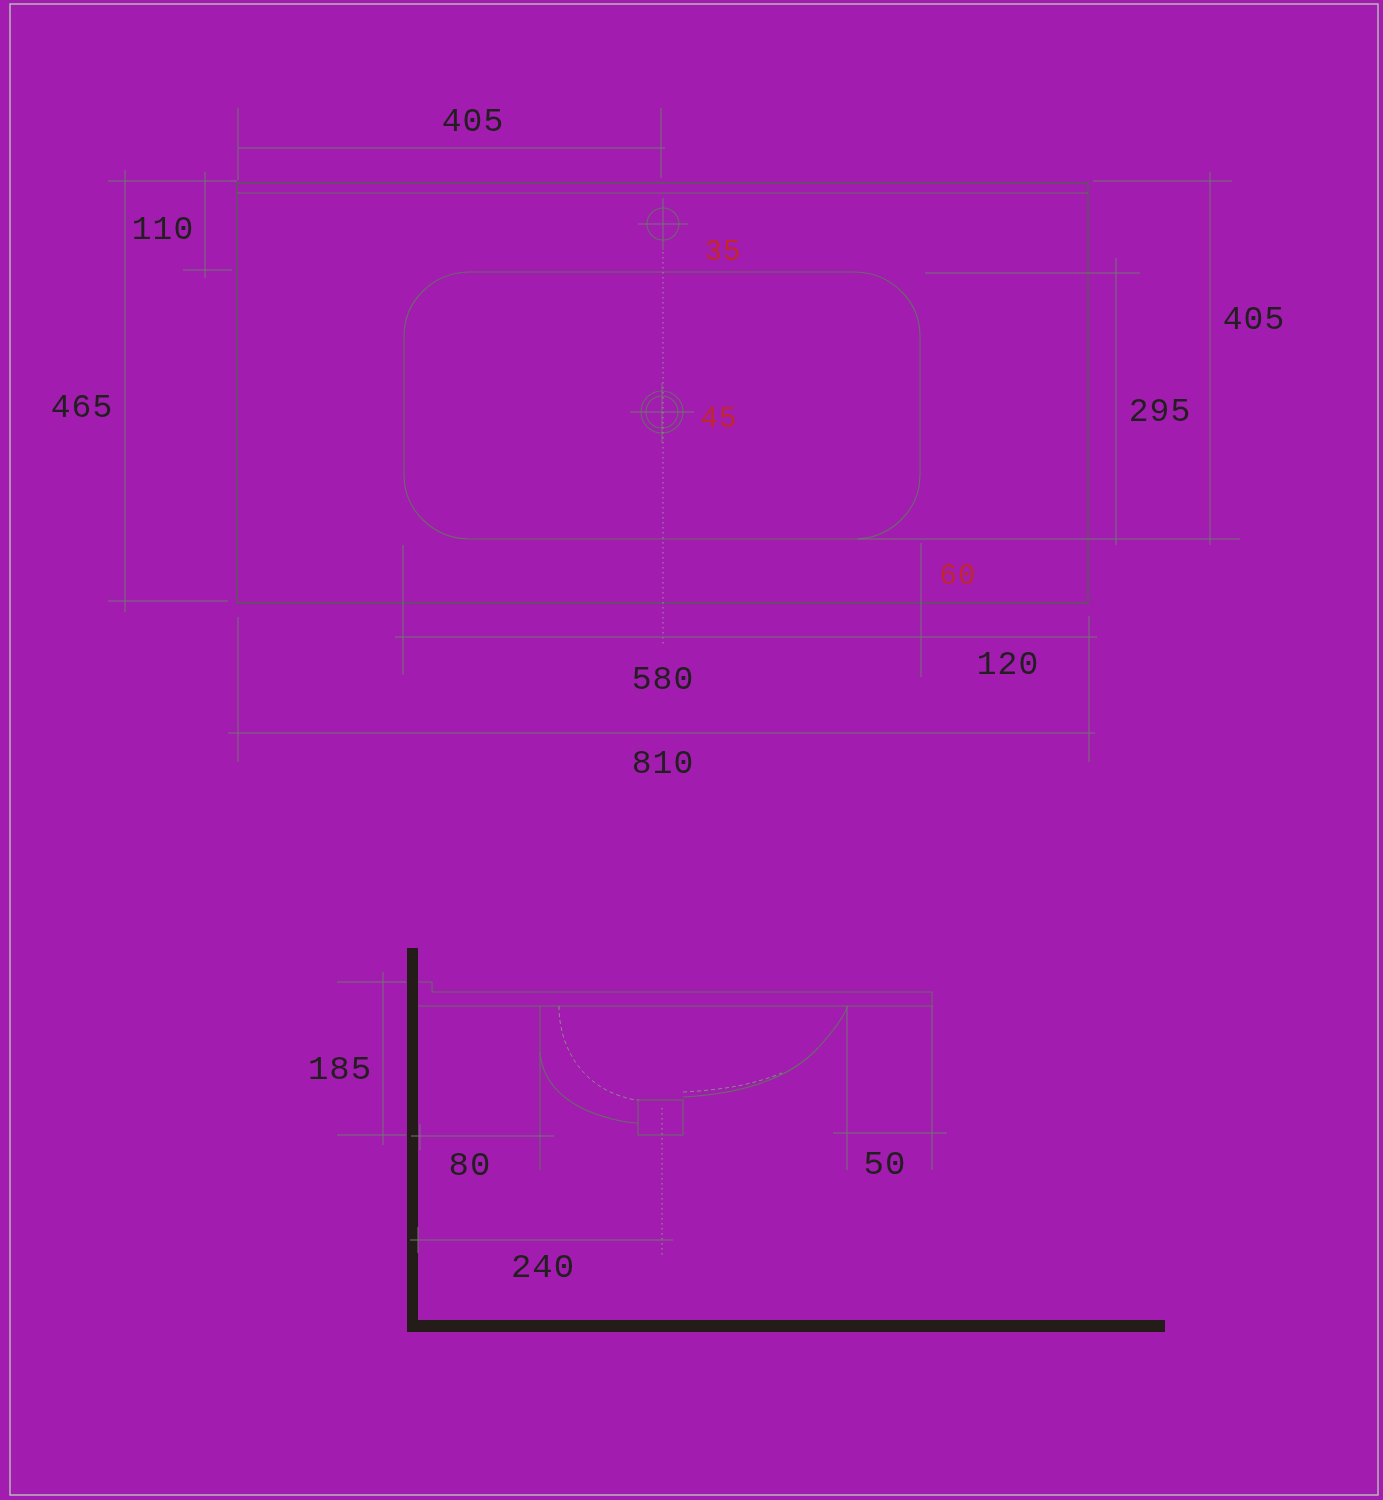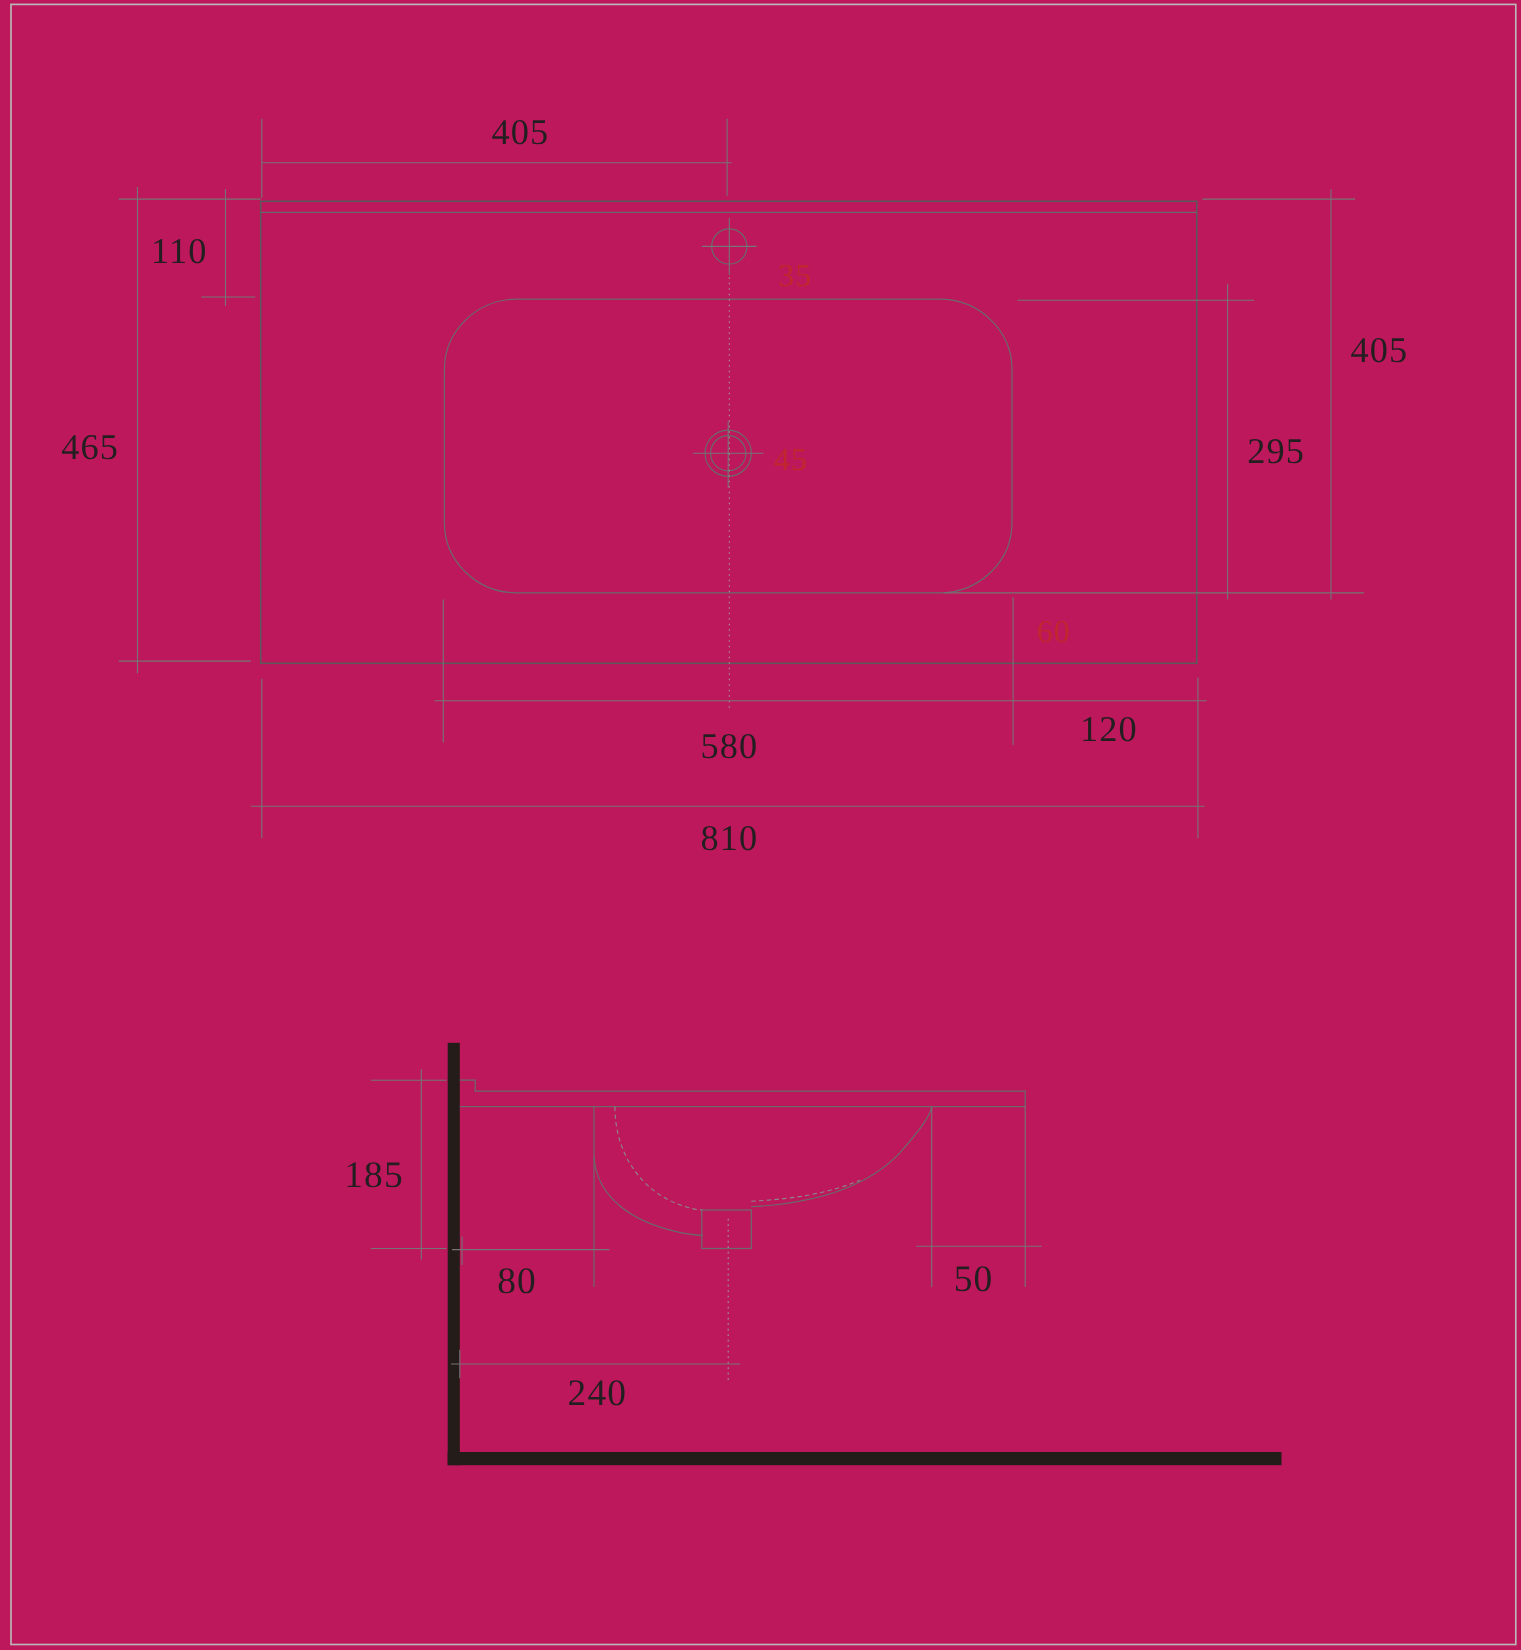--- a/index.html
+++ b/index.html
@@ -1,21 +1,21 @@
 <!DOCTYPE html>
 <html><head>
 <meta charset="utf-8">
 <style>
   html,body{margin:0;padding:0;background:#e8e8e8;}
   .page{
     width:1383px;height:1500px;
-    background:#be185d;
+    background:#a21caf;
     position:relative;
     margin:0 auto;
-    font-family:Liberation Serif, serif;
+    font-family:Liberation Mono, monospace;
   }
   svg{display:block;}
   .obj{stroke:#5a5a5a;stroke-width:1.4;fill:none;}
   .obj-thin{stroke:#6a6a6a;stroke-width:1.1;fill:none;}
   .dim{stroke:#757575;stroke-width:1;fill:none;}
   .dashed{stroke:#8a8a8a;stroke-width:1;fill:none;stroke-dasharray:4 3;}
   .dotted{stroke:#9a9a9a;stroke-width:1;fill:none;stroke-dasharray:1.5 3.5;}
   .solidbar{fill:#231c19;stroke:none;}
   .dimtext{fill:#231f20;font-size:33px;letter-spacing:1px;text-anchor:middle;}
   .dimtext-side{fill:#231f20;font-size:34px;letter-spacing:1px;text-anchor:middle;}

